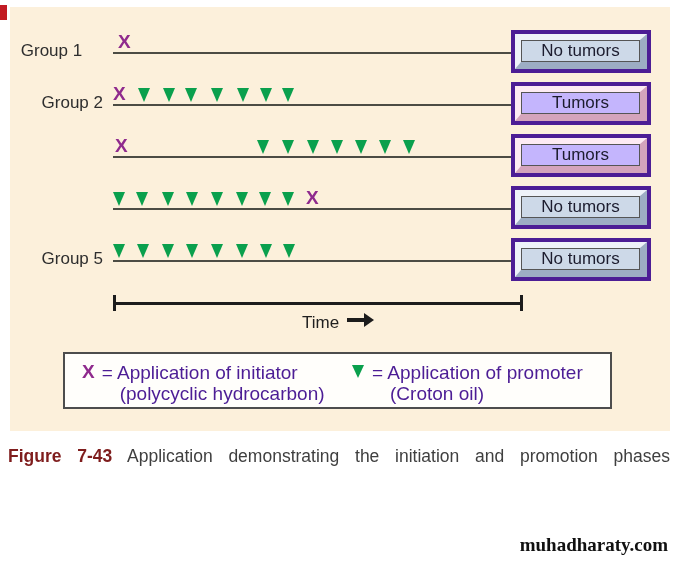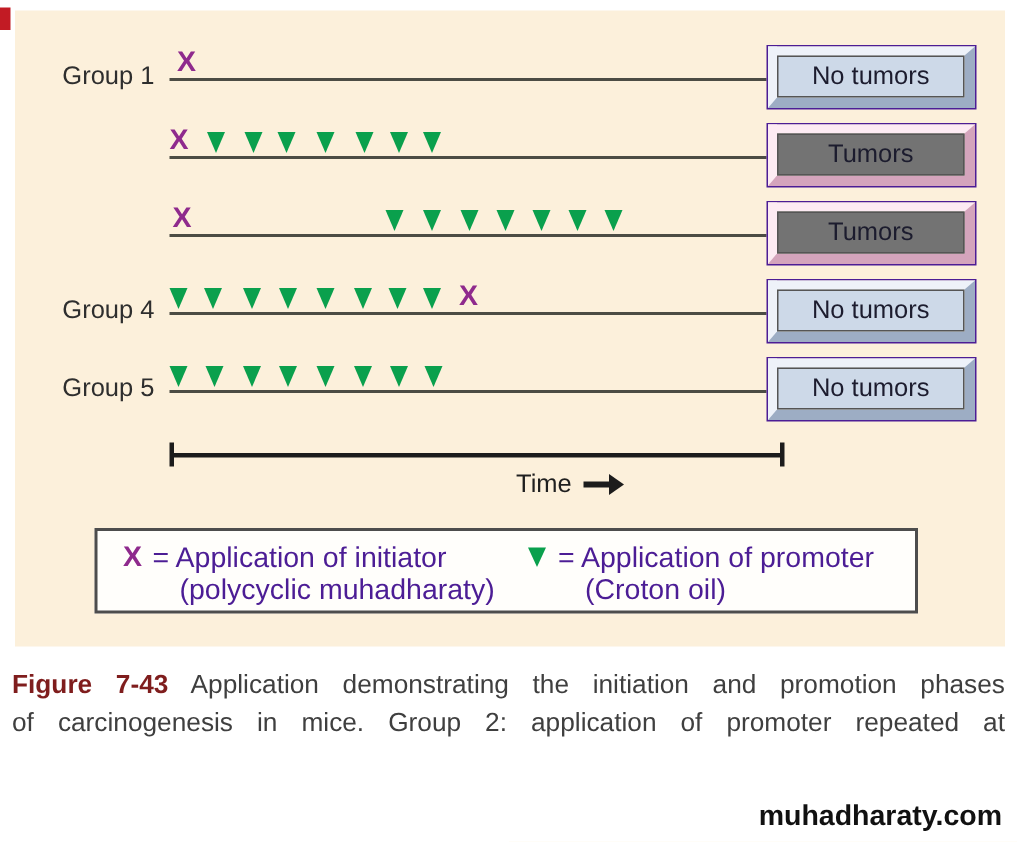--- a/index.html
+++ b/index.html
@@ -9,36 +9,36 @@
   .panel{position:absolute;left:10px;top:7px;width:660px;height:424px;background:#fcf0db;}
   .layer{position:absolute;left:0;top:0;width:682px;height:561px;}
 
   .group-label{position:absolute;width:103px;text-align:right;font-size:17px;color:#2e2e2e;}
   .row-line{position:absolute;height:2px;background:#4c4c44;}
   .marker-x{position:absolute;font-weight:bold;font-size:19px;line-height:19px;color:#8f2a8d;}
   .marker-tri{position:absolute;width:0;height:0;
       border-left:6px solid transparent;border-right:6px solid transparent;
       border-top:14px solid #0aa04d;}
 
-  .outcome-box{position:absolute;width:140px;height:43px;border:1px solid #4c1d95;box-sizing:border-box;}
+  .outcome-box{position:absolute;width:140px;height:43px;border:4px solid #4c1d95;box-sizing:border-box;}
   .bevel{width:100%;height:100%;box-sizing:border-box;
       border-top:6px solid;border-left:6px solid;border-bottom:7px solid;border-right:7px solid;}
   .face{width:100%;height:100%;box-sizing:border-box;border:1px solid #555;
       display:flex;align-items:center;justify-content:center;
       font-size:17px;color:#1c1c2e;}
   .neg .bevel{border-top-color:#eef2f9;border-left-color:#eef2f9;
       border-bottom-color:#9dadc4;border-right-color:#9dadc4;}
   .neg .face{background:#cdd9e8;}
   .pos .bevel{border-top-color:#fdebf3;border-left-color:#fdebf3;
       border-bottom-color:#d4a4bc;border-right-color:#d4a4bc;}
-  .pos .face{background:#737373;}
+  .pos .face{background:#c4b5fd;}
 
   .axis-line{position:absolute;left:115px;top:302px;width:407px;height:3px;background:#1c1c1c;}
   .axis-tick{position:absolute;top:295px;width:3px;height:16px;background:#1c1c1c;}
-  .time-wrap{position:absolute;left:302px;top:313px;display:flex;align-items:center;gap:8px;margin-left:42px;}
+  .time-wrap{position:absolute;left:302px;top:313px;display:flex;align-items:flex-start;gap:8px;}
   .time-text{font-size:17px;color:#1f1f1f;}
   .arrow{display:flex;align-items:center;}
   .arrow-shaft{width:17px;height:4px;background:#1c1c1c;}
   .arrow-head{width:0;height:0;border-top:7px solid transparent;border-bottom:7px solid transparent;
       border-left:10px solid #1c1c1c;}
 
   .legend{position:absolute;left:63px;top:352px;width:549px;height:57px;background:#fffefb;
       border:2px solid #4d4d4d;box-sizing:border-box;}
   .legend-entry{position:absolute;top:8px;display:flex;align-items:flex-start;}
   .legend-entry .sym-x{font-weight:bold;font-size:19px;line-height:19px;color:#8f2a8d;margin-right:7px;}
@@ -46,39 +46,40 @@
       border-left:6px solid transparent;border-right:6px solid transparent;
       border-top:13px solid #0aa04d;}
   .legend-text{font-size:19px;line-height:21px;color:#4c1d95;}
   .legend-sub{margin-left:18px;}
 
   .caption{position:absolute;left:8px;top:444px;width:662px;font-size:17.5px;
       line-height:25px;color:#3f3f3f;}
   .cap-line{text-align:justify;}
   .cap-line.just{text-align-last:justify;}
   .fig-label{font-weight:bold;color:#7f1d1d;}
-  .watermark{position:absolute;right:14px;top:534px;font-weight:bold;font-size:19px;color:#111;}
+  .watermark{position:absolute;right:14px;top:534px;font-weight:bold;font-size:19px;color:#111;font-family:Liberation Serif, serif;}
 </style>
 </head>
 <body>
 
 <div class="page">
   <div class="red-mark"></div>
   <div class="panel"></div>
 
   <div class="layer" id="diagram-layer">
 
-  <div class="group-label" style="left: 0px; top: 41px;">Group 1</div>
+  <div class="group-label" style="left: 0px; top: 41px; text-align: center;">Group 1</div>
       <div class="row-line" style="left: 113px; top: 52px; width: 398px;"></div>
       <div class="marker-x" style="left: 118px; top: 32px;">X</div>
       <div class="outcome-box neg" style="left: 511px; top: 30px;">
         <div class="bevel">
           <div class="face">No tumors</div>
         </div>
       </div>
+      <div class="group-label" style="left: 0px; top: 93px;">Group 2</div>
       <div class="row-line" style="left: 113px; top: 104px; width: 398px;"></div>
       <div class="marker-x" style="left: 113px; top: 84px;">X</div>
       <div class="marker-tri" style="left: 138px; top: 88px;"></div>
       <div class="marker-tri" style="left: 163px; top: 88px;"></div>
       <div class="marker-tri" style="left: 185px; top: 88px;"></div>
       <div class="marker-tri" style="left: 211px; top: 88px;"></div>
       <div class="marker-tri" style="left: 237px; top: 88px;"></div>
       <div class="marker-tri" style="left: 260px; top: 88px;"></div>
       <div class="marker-tri" style="left: 282px; top: 88px;"></div>
       <div class="outcome-box pos" style="left: 511px; top: 82px;">
@@ -93,21 +94,20 @@
       <div class="marker-tri" style="left: 307px; top: 140px;"></div>
       <div class="marker-tri" style="left: 331px; top: 140px;"></div>
       <div class="marker-tri" style="left: 355px; top: 140px;"></div>
       <div class="marker-tri" style="left: 379px; top: 140px;"></div>
       <div class="marker-tri" style="left: 403px; top: 140px;"></div>
       <div class="outcome-box pos" style="left: 511px; top: 134px;">
         <div class="bevel">
           <div class="face">Tumors</div>
         </div>
       </div>
-      <div class="group-label" style="left: 0px; top: 197px;">Group 4</div>
       <div class="row-line" style="left: 113px; top: 208px; width: 398px;"></div>
       <div class="marker-tri" style="left: 113px; top: 192px;"></div>
       <div class="marker-tri" style="left: 136px; top: 192px;"></div>
       <div class="marker-tri" style="left: 162px; top: 192px;"></div>
       <div class="marker-tri" style="left: 186px; top: 192px;"></div>
       <div class="marker-tri" style="left: 211px; top: 192px;"></div>
       <div class="marker-tri" style="left: 236px; top: 192px;"></div>
       <div class="marker-tri" style="left: 259px; top: 192px;"></div>
       <div class="marker-tri" style="left: 282px; top: 192px;"></div>
       <div class="marker-x" style="left: 306px; top: 188px;">X</div>
@@ -144,34 +144,33 @@
         <span class="arrow-head"></span>
       </span>
     </div>
   </div>
 
   <div class="legend">
     <div class="legend-entry" style="left:17px;">
       <span class="sym-x">X</span>
       <div class="legend-text">
         <div>= Application of initiator</div>
-        <div class="legend-sub">(polycyclic muhadharaty)</div>
+        <div class="legend-sub">(polycyclic hydrocarbon)</div>
       </div>
     </div>
     <div class="legend-entry" style="left:287px;">
       <span class="sym-tri"></span>
       <div class="legend-text">
         <div>= Application of promoter</div>
         <div class="legend-sub">(Croton oil)</div>
       </div>
     </div>
   </div>
 
   <div class="caption">
     <div class="cap-line just">
       <span class="fig-label">Figure 7-43</span>
       <span>Application demonstrating the initiation and promotion phases</span>
     </div>
-    <div class="cap-line just">of carcinogenesis in mice. Group 2: application of promoter repeated at</div>
   </div>
 
   <div class="watermark">muhadharaty.com</div>
 </div>
 
 </body></html>

